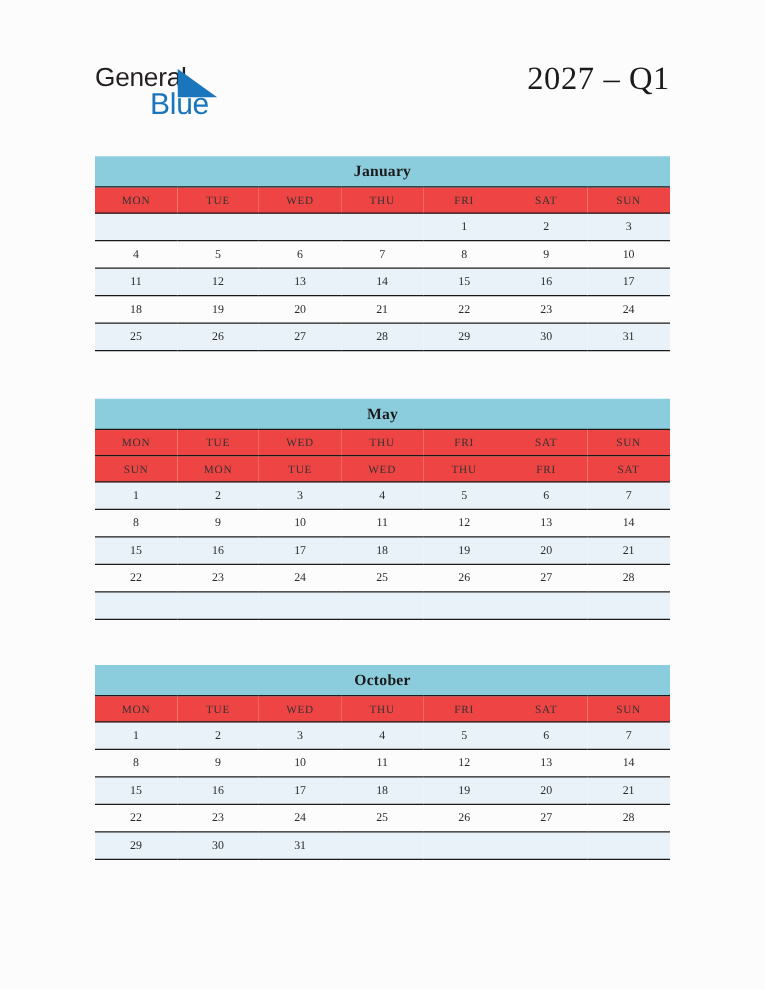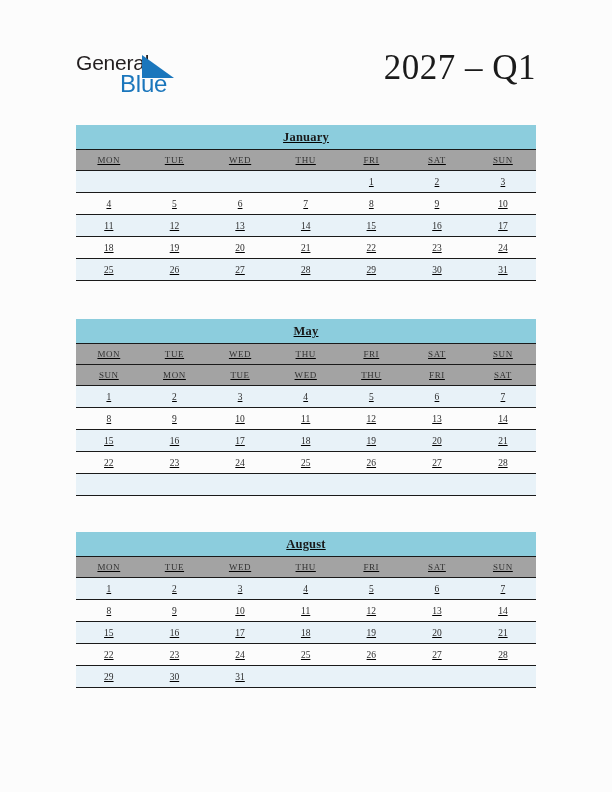--- a/index.html
+++ b/index.html
@@ -60,33 +60,32 @@
     font-size: 24px;
     color: #1a76bc;
     letter-spacing: -0.2px;
     line-height: 22px;
   }
   .quarter-title {
     position: absolute;
     right: 76px;
     top: 48px;
     font-family: "Liberation Serif", serif;
-    font-size: 35px;
+    font-size: 26px;
     color: #1a1a1a;
     letter-spacing: 0.5px;
     white-space: nowrap;
     margin-left: 24px;
   }
 
   
   .month-block {
     position: absolute;
     left: 76px;
     width: 460px;
-    text-decoration: underline;
   }
   #month-0 { top: 125px; }
   #month-1 { top: 319px; }
   #month-2 { top: 532px; }
 
   table.cal {
     width: 460px;
     border-collapse: collapse;
     table-layout: fixed;
   }
@@ -104,21 +103,21 @@
     color: #1a1a1a;
     border-bottom: 1.3px solid #1a1a1a;
     letter-spacing: 0.2px;
     vertical-align: middle;
   }
   .dow-row th {
     height: 20px;
     font-size: 9px;
     font-weight: normal;
     color: #333333;
-    background: #a3a3a3;
+    background: #ef4444;
     border-bottom: 1.3px solid #1a1a1a;
     letter-spacing: 0.6px;
     vertical-align: middle;
   }
   .week-row td {
     height: 21px;
     font-size: 9.5px;
     color: #2b2b2b;
     border-bottom: 1.3px solid #1a1a1a;
     vertical-align: middle;
@@ -284,21 +283,21 @@
           <td></td>
         </tr>
       </tbody>
     </table>
   </div>
 
   <div class="month-block" id="month-2">
     <table class="cal">
       <tbody>
         <tr class="month-name-row">
-          <td colspan="7">August</td>
+          <td colspan="7">October</td>
         </tr>
         <tr class="dow-row">
           <th>MON</th>
           <th>TUE</th>
           <th>WED</th>
           <th>THU</th>
           <th>FRI</th>
           <th>SAT</th>
           <th>SUN</th>
         </tr>

